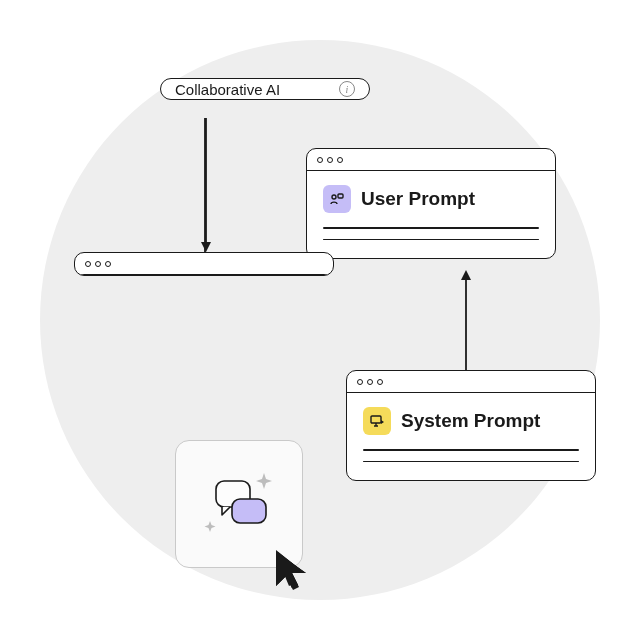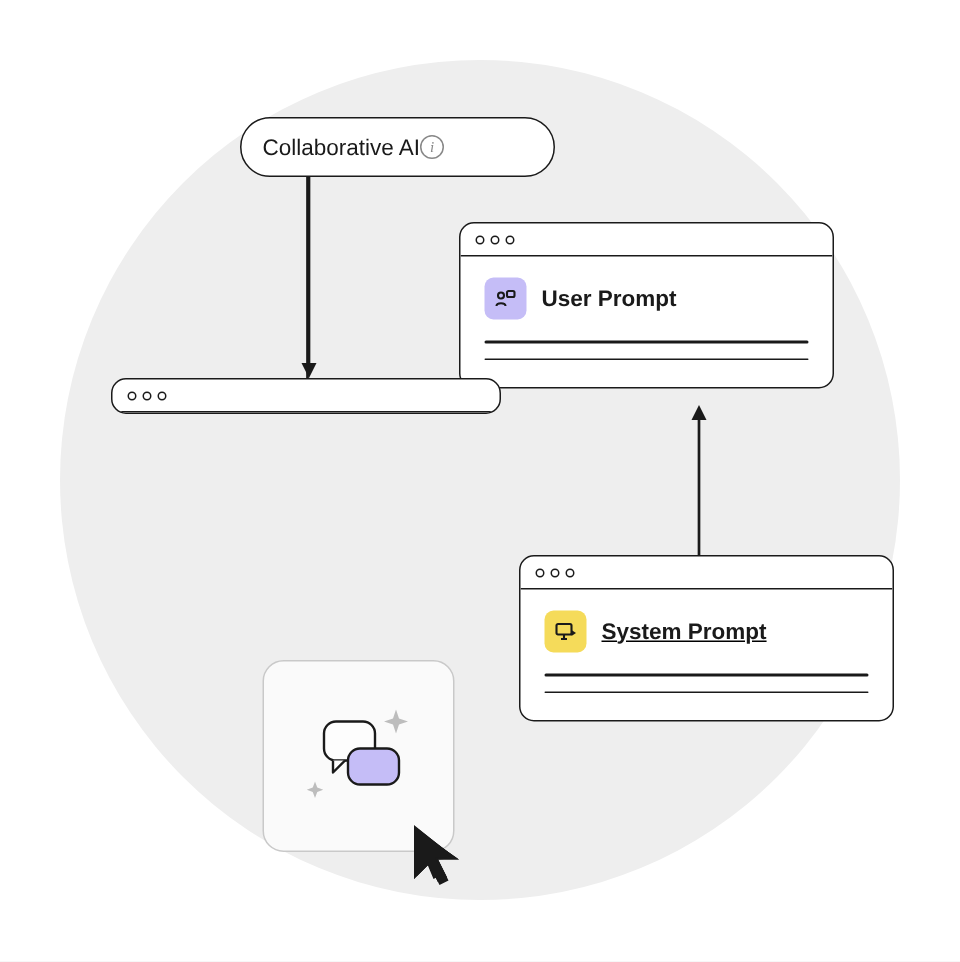--- a/index.html
+++ b/index.html
@@ -18,28 +18,28 @@
       border-radius: 50%;
       background: #eeeeee;
       left: 40px;
       top: 40px;
     }
     .pill {
       position: absolute;
       left: 160px;
       top: 78px;
       width: 210px;
-      height: 40px;
+      height: 22px;
       border: 1.5px solid #1a1a1a;
       border-radius: 20px;
       background: #fff;
       display: flex;
       align-items: center;
       padding: 0 14px;
-      justify-content: flex-start;
+      justify-content: space-between;
     }
     .pill-text {
       font-size: 15px;
       color: #1a1a1a;
       font-weight: 500;
     }
     .info-icon {
       width: 16px;
       height: 16px;
       border: 1.3px solid #888;
@@ -88,33 +88,33 @@
       border-radius: 6px;
       display: flex;
       align-items: center;
       justify-content: center;
       flex-shrink: 0;
     }
     .icon-orange { background: #f5b55a; }
     .icon-purple { background: #c5bdf7; }
     .icon-yellow { background: #f5db5a; }
     .win-title {
-      font-size: 15px;
+      font-size: 19px;
       font-weight: 700;
       color: #1a1a1a;
     }
     .line {
       height: 1.5px;
       background: #1a1a1a;
       border-radius: 1px;
       margin-top: 10px;
     }
     .output-win { left: 74px; top: 252px; width: 260px; }
     .userprompt-win { left: 306px; top: 148px; width: 250px; }
-    .systemprompt-win { left: 346px; top: 370px; width: 250px; text-decoration: underline; }
+    .systemprompt-win { left: 346px; top: 370px; width: 250px; }
     .chat-card {
       position: absolute;
       left: 175px;
       top: 440px;
       width: 128px;
       height: 128px;
       border-radius: 14px;
       border: 1.5px solid #c9c9c9;
       background: #fafafa;
       display: flex;

